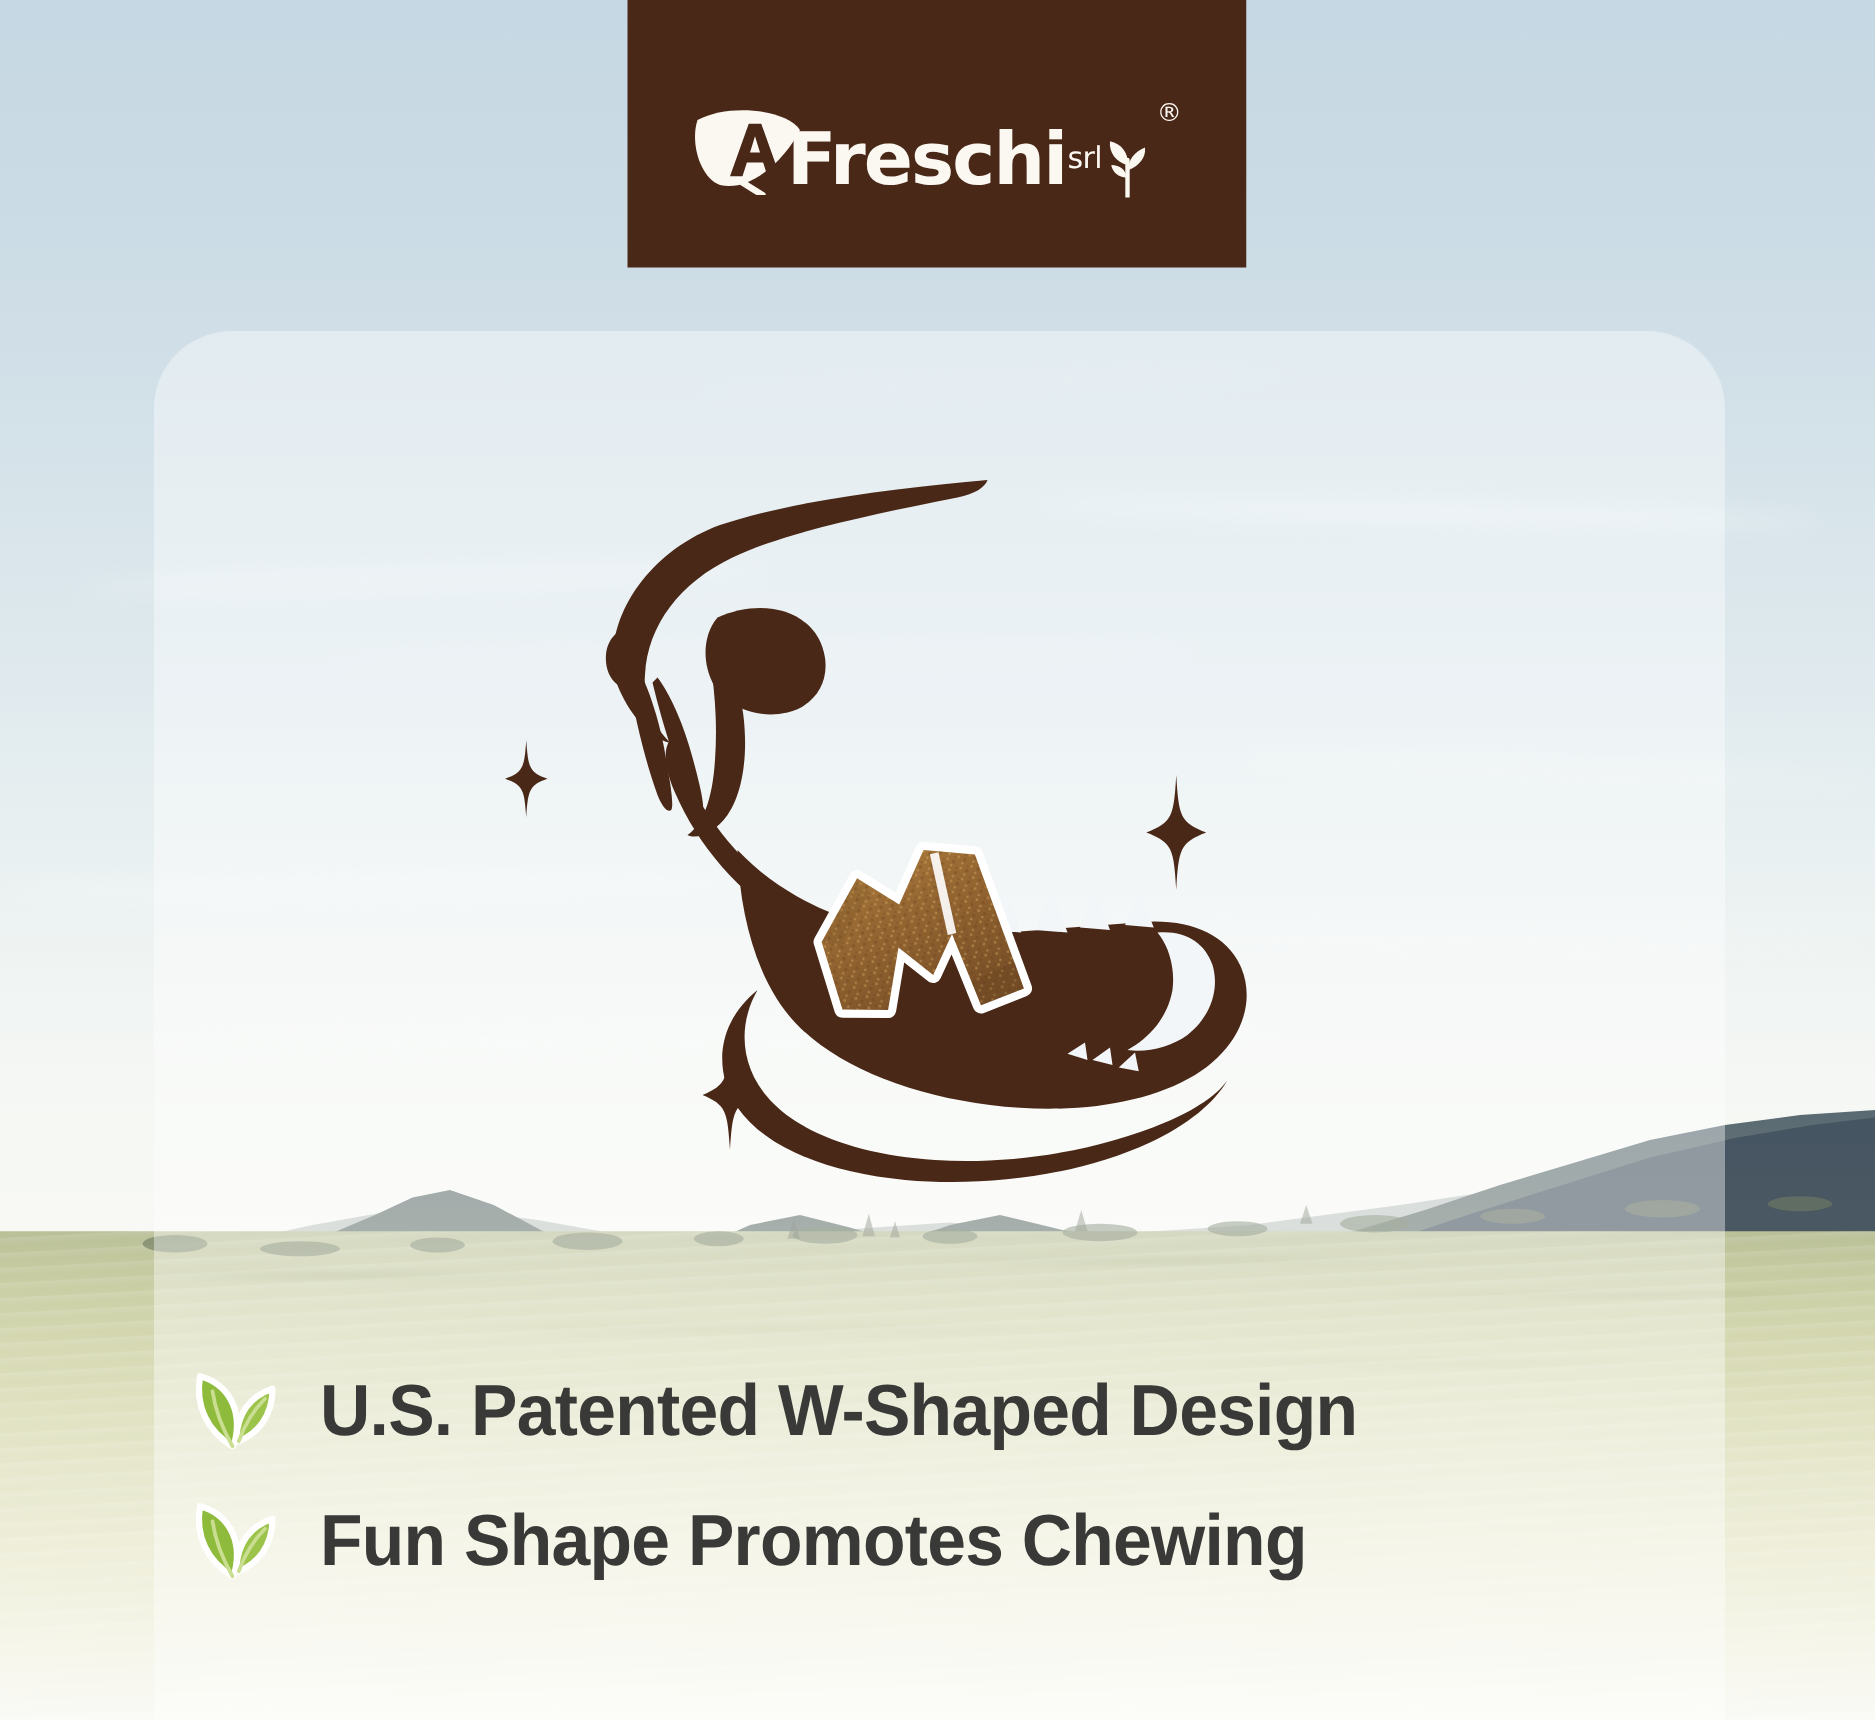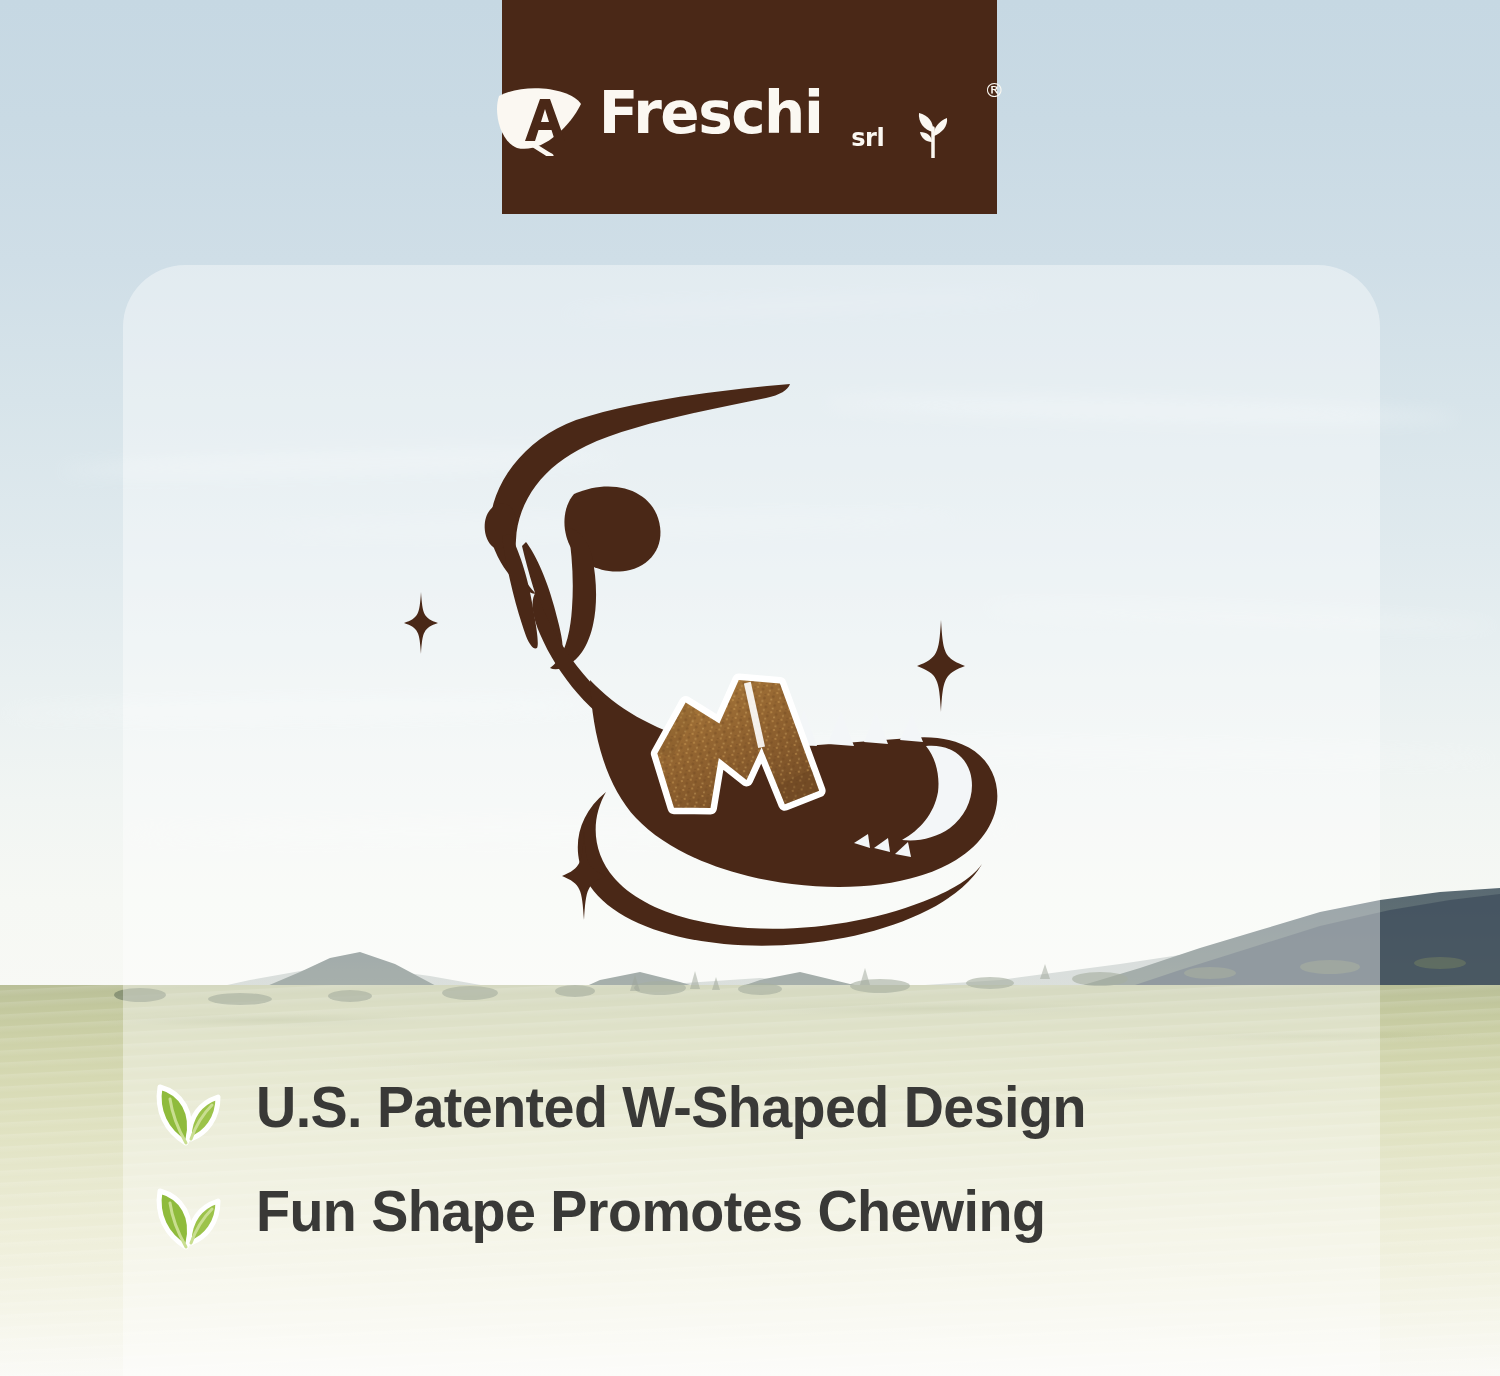--- a/index.html
+++ b/index.html
@@ -105,34 +105,34 @@
   }
 
   
   .logo-banner {
     position:absolute;
     left:502px; top:-2px;
     width:495px; height:216px;
     background:#4A2817;
     display:flex; align-items:center; justify-content:center;
   }
-  .logo-lockup { display:flex; align-items:flex-start; position:relative; transform:translateY(14px);gap:28px; }
+  .logo-lockup { display:flex; align-items:flex-end; position:relative; transform:translateY(14px); }
   .logo-mark { width:92px; height:72px; margin-right:-16px; }
   .logo-word {
     font-family:"DejaVu Sans", sans-serif;
     font-weight:bold;
     font-size:58px;
     letter-spacing:-1.5px;
     color:#FBF8F2;
     line-height:1;
   }
   .logo-srl {
     font-family:"DejaVu Sans", sans-serif;
-    font-weight:bold; font-size:24px; color:#FBF8F2;
-    align-self:flex-end; margin-bottom:4px; margin-left:1px; letter-spacing:-.5px;
+    font-weight:normal; font-size:24px; color:#FBF8F2;
+    align-self:flex-end; margin-bottom:16px; margin-left:1px; letter-spacing:-.5px;
   }
   .logo-sprout { width:42px; height:52px; margin-left:0px; align-self:flex-end; margin-bottom:-2px; }
   .logo-reg {
     font-family:"DejaVu Sans", sans-serif;
     font-size:20px; color:#FBF8F2; align-self:flex-start; margin-top:-6px; margin-left:2px;
   }
 
   
   .dog-illustration { position:absolute; left:440px; top:368px; width:570px; height:590px; }
   .dog-illustration svg { display:block; width:570px; height:590px; }
@@ -145,20 +145,21 @@
   .sp-3 { left:562px; top:832px; }
 
   
   .features {
     position:absolute;
     left:148px; top:1077px;
     width:1260px;
   }
   .feature-row {
     display:flex;
+    align-items:center;
     height:104px;
   }
   .feature-leaf { width:76px; height:76px; flex:0 0 76px; margin-right:32px; }
   .feature-leaf svg { display:block; width:76px; height:76px; }
   .feature-text {
     font-family:"Liberation Sans", sans-serif;
     font-weight:bold;
     font-size:58px;
     line-height:1.04;
     color:#393937;

